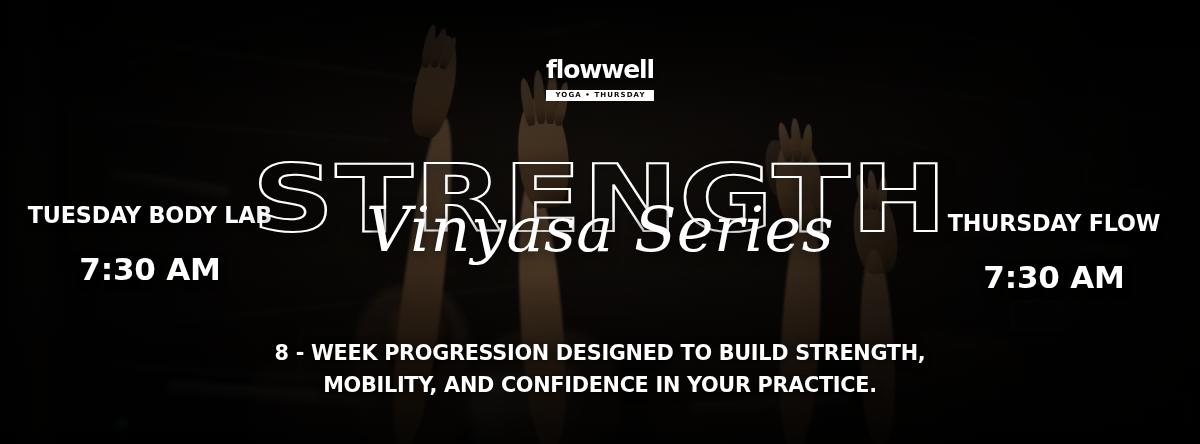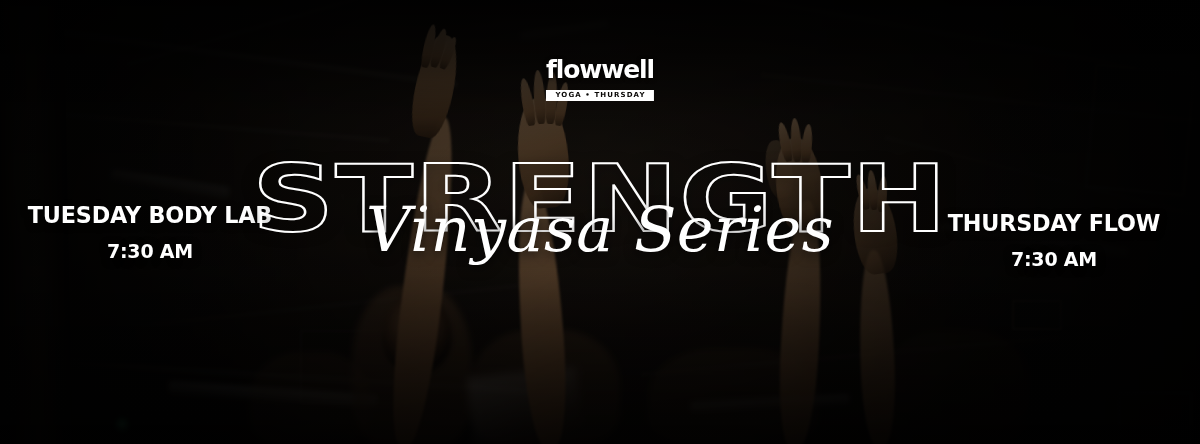--- a/index.html
+++ b/index.html
@@ -260,23 +260,23 @@
   .side-right { right: 12px; top: 210px; width: 268px; }
   .side-title {
     display: block;
     font-size: 23px;
     letter-spacing: -0.2px;
     transform: scaleX(0.97);
     white-space: nowrap;
   }
   .side-time {
     display: block;
-    font-size: 19px;
+    font-size: 31px;
     letter-spacing: -0.2px;
-    margin-top: 12px;
+    margin-top: 23px;
   }
 
   
   .headline-wrap {
     position: absolute;
     left: 0; right: 0;
     top: 158px;
     text-align: center;
   }
   .headline-outline {
@@ -409,15 +409,19 @@
     <div class="side side-right">
       <span class="side-title">THURSDAY FLOW</span>
       <span class="side-time">7:30 AM</span>
     </div>
 
     <div class="headline-wrap">
       <span class="headline-outline">STRENGTH</span>
       <span class="headline-script">Vinyasa Series</span>
     </div>
 
+    <div class="desc">
+      <span>8 - WEEK PROGRESSION DESIGNED TO BUILD STRENGTH,</span>
+      <span>MOBILITY, AND CONFIDENCE IN YOUR PRACTICE.</span>
+    </div>
 
   </div>
 </div>
 
 </body></html>

